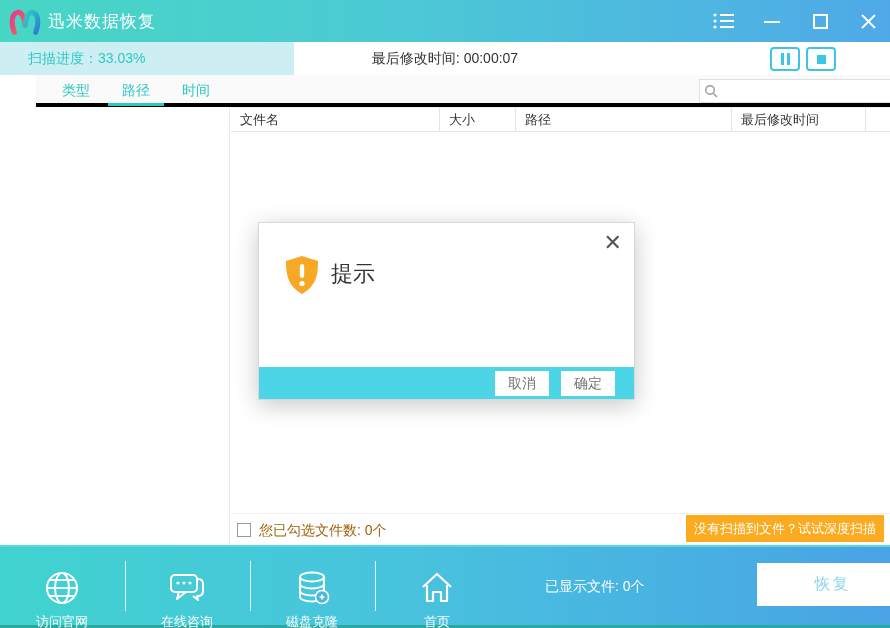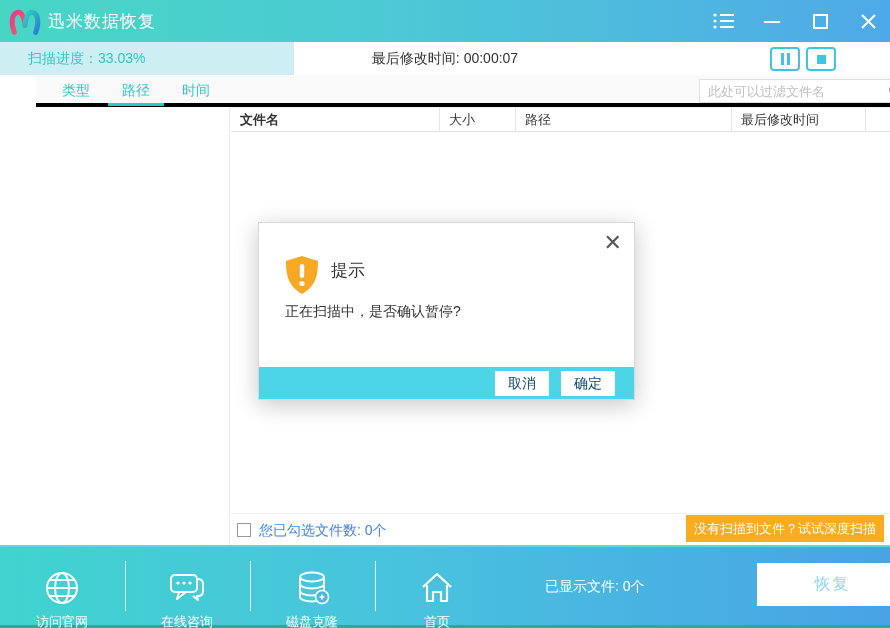--- a/index.html
+++ b/index.html
@@ -39,53 +39,53 @@
   .preview-hint { position: absolute; left: 533px; top: 0; height: 32px; line-height: 32px; color: #2fc9c3; font-size: 14px; }
   .search-box { position: absolute; left: 663px; top: 4px; width: 202px; height: 24px; border: 1px solid #e0e0e0; background: #fff; display: flex; align-items: center; }
   .search-box input { flex: 1; border: none; outline: none; font-size: 13px; color: #555; padding: 0 4px 0 8px; font-family: inherit; background: transparent; }
   .search-box input::placeholder { color: #c0c0c0; }
   .search-icon-wrap { width: 22px; display: flex; justify-content: center; cursor: pointer; }
 
   
   .left-panel { position: absolute; top: 107px; left: 0; width: 230px; height: 438px; background: #fff; border-right: 1px solid #ebebeb; }
   .table-header { position: absolute; top: 107px; left: 231px; width: 659px; height: 25px; background: #fff; border-bottom: 1px solid #e4e4e4; border-top: 1px solid #f0f0f0; font-size: 13px; color: #333; }
   .th { position: absolute; top: 0; height: 24px; line-height: 24px; padding-left: 9px; border-right: 1px solid #e4e4e4; overflow: hidden; white-space: nowrap; }
-  .th.c0 { left: 0px; width: 209px; font-weight: bold; }
+  .th.c0 { left: 0px; width: 209px; }
   .th.c1 { left: 209px; width: 76px; }
   .th.c2 { left: 285px; width: 216px; }
   .th.c3 { left: 501px; width: 134px; }
   .table-body { position: absolute; top: 132px; left: 231px; width: 659px; height: 381px; background: #fff; }
 
   
   .selection-row { position: absolute; top: 513px; left: 231px; width: 659px; height: 32px; background: #fff; border-top: 1px solid #f0f0f0; }
   .checkbox { position: absolute; left: 6px; top: 9px; width: 14px; height: 14px; border: 1px solid #9a9a9a; background: #fff; cursor: pointer; }
-  .selection-label { position: absolute; left: 28px; top: 0; height: 32px; line-height: 32px; font-size: 14px; color: #3b82f6; }
+  .selection-label { position: absolute; left: 28px; top: 0; height: 32px; line-height: 32px; font-size: 14px; color: #a16207; }
   .deep-scan-btn { position: absolute; left: 455px; top: 1px; width: 198px; height: 27px; background: #fbab1f; color: #fff; font-size: 13px; border: none; cursor: pointer; font-family: inherit; line-height: 27px; text-align: center; }
 
   
   .footer {
     position: absolute; top: 545px; left: 0; width: 890px; height: 83px;
     background: linear-gradient(90deg, #41d3cf 0%, #48c3de 45%, #49a3e5 100%);
     border-top: 2px solid #55d9e8; border-bottom: 3px solid #2ba89f;
   }
   .nav-item { position: absolute; top: 20px; width: 100px; text-align: center; cursor: pointer; color: #fff; }
   .nav-item .nicon { height: 42px; display: flex; align-items: center; justify-content: center; }
   .nav-item .nlabel { font-size: 13px; margin-top: 4px; }
   .nav-div { position: absolute; top: 14px; width: 1px; height: 50px; background: rgba(255,255,255,0.85); }
   .displayed-label { position: absolute; left: 545px; top: 0; height: 78px; line-height: 78px; color: #fff; font-size: 14px; }
   .recover-btn { position: absolute; left: 717px; top: 16px; width: 151px; height: 43px; background: #fff; border: none; color: #8fd6f0; font-size: 16px; cursor: pointer; font-family: inherit; letter-spacing: 2px; margin-left: 40px; }
 
   
   .dialog { position: absolute; left: 258px; top: 222px; width: 377px; height: 178px; background: #fff; border: 1px solid #d8d8d8; box-shadow: 0 5px 22px rgba(0,0,0,0.22); }
   .dialog-close { position: absolute; right: 12px; top: 9px; font-size: 22px; color: #555; cursor: pointer; line-height: 1; font-family: "DejaVu Sans", sans-serif; }
   .dialog-shield { position: absolute; left: 25px; top: 32px; }
-  .dialog-title { position: absolute; left: 72px; top: 36px; font-size: 17px; color: #333; }
+  .dialog-title { position: absolute; left: 72px; top: 36px; font-size: 22px; color: #333; }
   .dialog-message { position: absolute; left: 26px; top: 80px; font-size: 14px; color: #333; }
   .dialog-footer { position: absolute; left: 0; bottom: 0; width: 100%; height: 32px; background: #4cd5e7; }
-  .dialog-btn { position: absolute; top: 4px; width: 54px; height: 25px; background: #fff; border: none; font-size: 14px; color: #0c4a6e; cursor: pointer; font-family: inherit; }
+  .dialog-btn { position: absolute; top: 4px; width: 54px; height: 25px; background: #fff; border: none; font-size: 14px; color: #737373; cursor: pointer; font-family: inherit; }
   .dialog-btn.cancel { left: 236px; }
   .dialog-btn.ok { left: 302px; }
 </style>
 </head>
 <body>
 
 <div id="app">
 
   <div class="titlebar">
     <svg class="logo" viewBox="0 0 48 40">
@@ -144,21 +144,20 @@
   </div>
   <div class="scan-ctrl stop">
     <span class="stop-square"></span>
   </div>
 
   <div class="tabrow">
     <div class="tab t0">类型</div>
     <div class="tab t1 active">路径</div>
     <div class="tab t2">时间</div>
     <div class="search-box">
-      <input type="text" placeholder="此处可以过滤文件名" style="">
       <span class="search-icon-wrap">
         <svg width="14" height="14" viewBox="0 0 14 14">
           <circle cx="6" cy="6" r="4.3" fill="none" stroke="#999" stroke-width="1.4"></circle>
           <line x1="9.4" y1="9.4" x2="13" y2="13" stroke="#999" stroke-width="1.4"></line>
         </svg>
       </span>
     </div>
   </div>
 
   <div class="left-panel"></div>
@@ -232,20 +231,19 @@
   </div>
 
   <div class="dialog">
     <span class="dialog-close">✕</span>
     <svg class="dialog-shield" width="36" height="40" viewBox="0 0 36 40">
       <path d="M18 1 L34 6 C34 20 32 31 18 39 C4 31 2 20 2 6 Z" fill="#f7a824"></path>
       <rect x="15.8" y="9" width="4.4" height="14" rx="2.2" fill="#fff"></rect>
       <circle cx="18" cy="28.5" r="2.6" fill="#fff"></circle>
     </svg>
     <div class="dialog-title">提示</div>
-    <div class="dialog-message">正在扫描中，是否确认暂停?</div>
     <div class="dialog-footer">
       <button class="dialog-btn cancel">取消</button>
       <button class="dialog-btn ok">确定</button>
     </div>
   </div>
 
 </div>
 
 </body></html>

